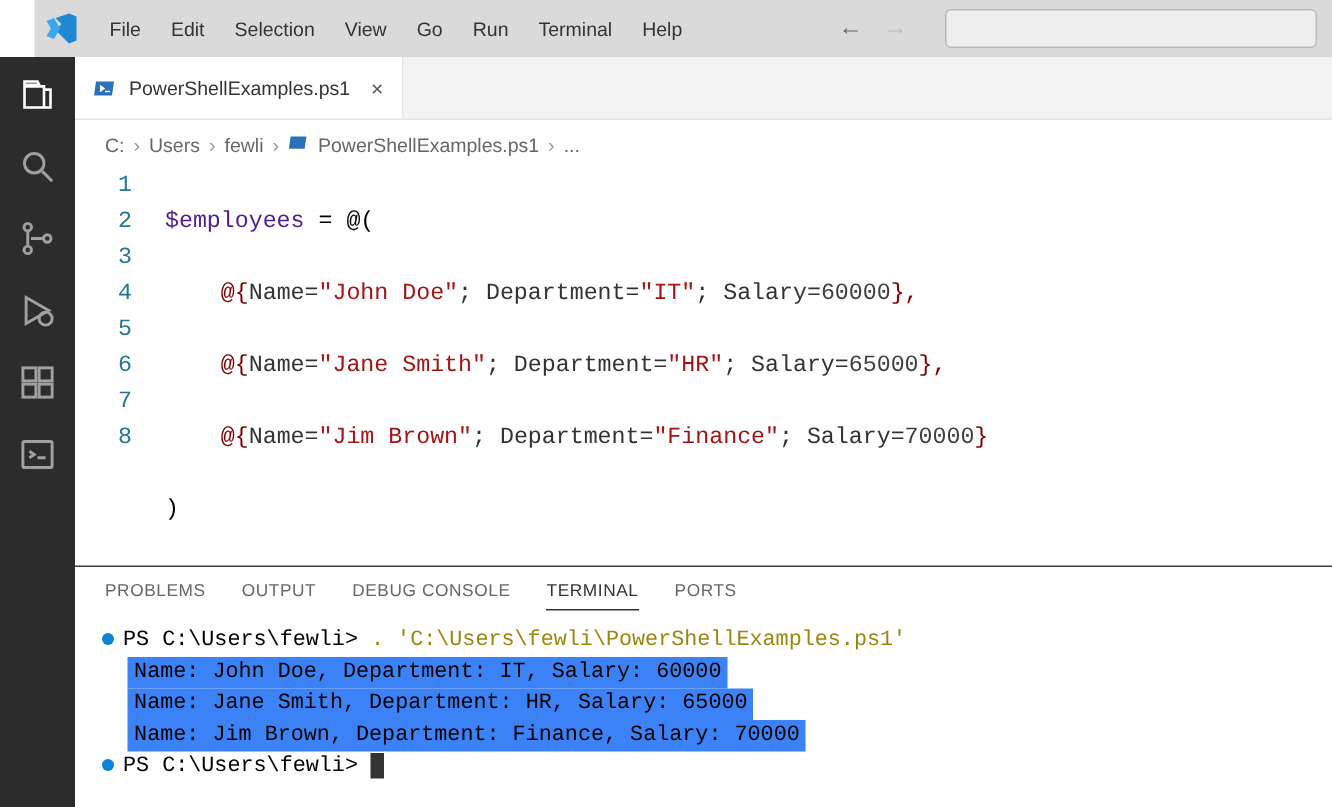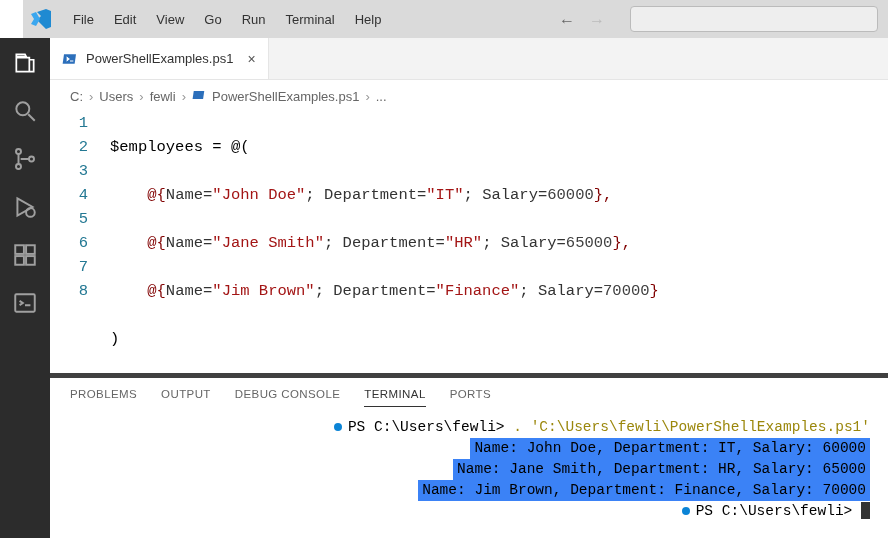--- a/index.html
+++ b/index.html
@@ -19,27 +19,27 @@
 .tab { background: #fff; display: flex; align-items: center; padding: 0 12px; gap: 8px; border-right: 1px solid #e5e5e5; }
 .tab .tab-icon { color: #2c6fbb; font-weight: bold; }
 .tab .tab-label { color: #333; }
 .tab .close-x { color: #555; font-size: 14px; margin-left: 6px; cursor: pointer; }
 .breadcrumb { padding: 8px 20px 2px 20px; color: #666; display: flex; align-items: center; gap: 6px; font-size: 13px; }
 .breadcrumb .sep { color: #999; }
 .breadcrumb .bc-icon { color: #2c6fbb; }
 .editor { flex: 1; display: flex; font-family: "Consolas", "Courier New", monospace; font-size: 15.5px; line-height: 24px; padding-top: 4px; overflow: hidden; }
 .gutter { width: 60px; text-align: right; color: #237893; padding-right: 22px; user-select: none; }
 .code { flex: 1; white-space: pre; color: #333; }
-.t-var { color: #000000; }
+.t-var { color: #4c1d95; }
 .t-op { color: #000; }
 .t-punc { color: #000; }
 .t-str { color: #a31515; }
 .t-num { color: #404040; }
 .t-at { color: #800000; }
-.panel { border-top: 5px solid #404040; display: flex; flex-direction: column; text-align: right; }
+.panel { border-top: 1px solid #404040; display: flex; flex-direction: column; }
 .panel-tabs { display: flex; gap: 24px; padding: 10px 20px 0 20px; font-size: 11.5px; color: #666; letter-spacing: 0.4px; }
 .panel-tab { padding-bottom: 6px; cursor: pointer; }
 .panel-tab.active { color: #333; border-bottom: 1px solid #333; }
 .terminal { font-family: "Consolas","Courier New",monospace; font-size: 14.5px; line-height: 21px; padding: 10px 18px 16px 18px; }
 .term-line { white-space: pre; }
 .prompt-dot { display: inline-block; width: 8px; height: 8px; background: #0b84d6; border-radius: 50%; vertical-align: middle; margin-right: 6px; }
 .term-cmd { color: #9b870c; }
 .hl-block { background: #3b82f6; display: inline-block; padding: 0 4px; }
 .cursor-block { display: inline-block; width: 9px; height: 17px; background: #333; vertical-align: text-bottom; }
 svg { display: block; }
@@ -49,20 +49,21 @@
 
 <div class="menubar">
   <span class="logo">
     <svg viewBox="0 0 24 24" width="24" height="24">
         <path fill="#1f8ad2" d="M17 2l5 2v16l-5 2-9-9 4-4-4-4 9-3z"></path>
         <path fill="#3ba7ef" d="M2 7l5-2 4 7-4 7-5-2 3-5-3-5z"></path>
       </svg>
   </span>
   <span class="menu-item">File</span>
   <span class="menu-item">Edit</span>
+  <span class="menu-item">Selection</span>
   <span class="menu-item">View</span>
   <span class="menu-item">Go</span>
   <span class="menu-item">Run</span>
   <span class="menu-item">Terminal</span>
   <span class="menu-item">Help</span>
   <div class="nav-arrows">
     <span class="nav-arrow">←</span>
     <span class="nav-arrow" style="color:#bbb">→</span>
     <div class="search-box"></div>
   </div>

